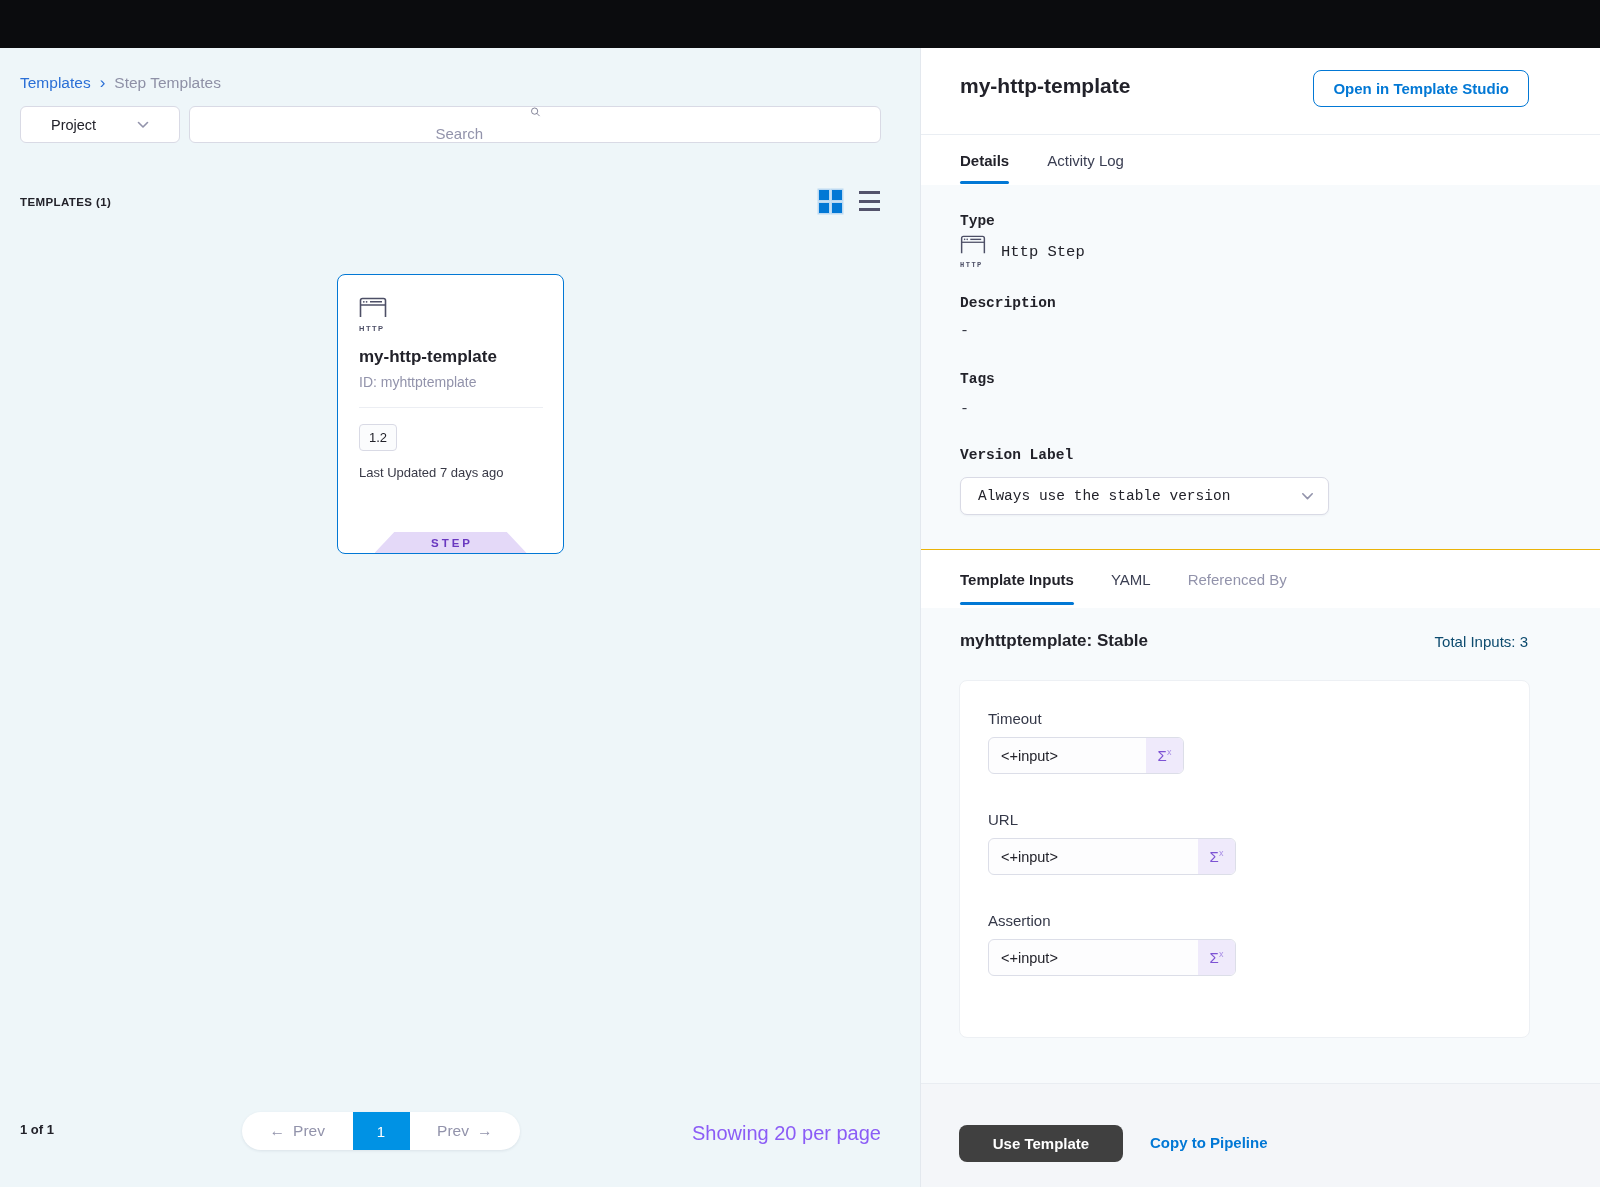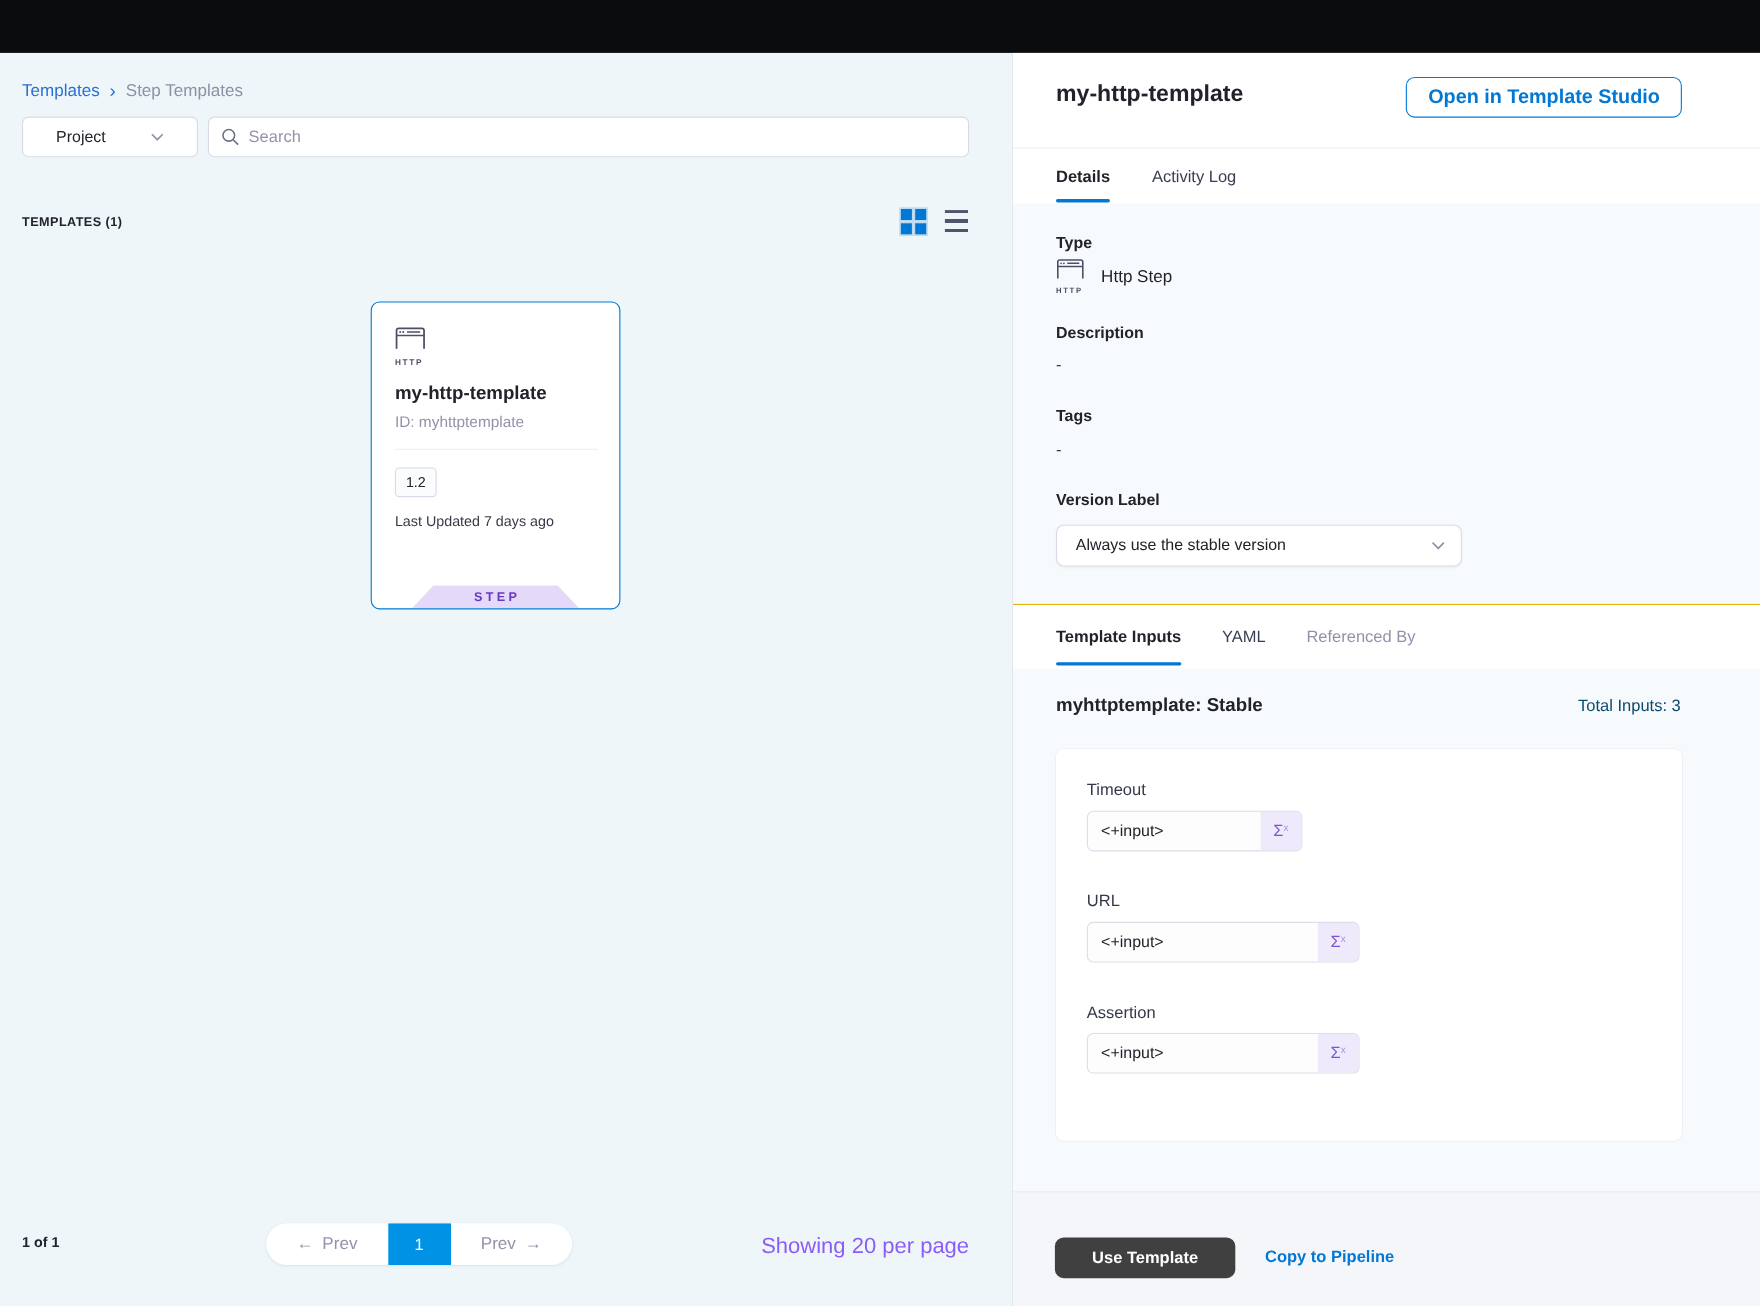--- a/index.html
+++ b/index.html
@@ -23,21 +23,21 @@
   
   .breadcrumb { position:absolute; left:20px; top:26px; font-size:15.5px; display:flex; align-items:center; gap:9px; }
   .crumb-link { color:#2a6fd6; text-decoration:none; cursor:pointer; }
   .crumb-sep { color:#2a6fd6; font-size:17px; line-height:1; transform:translateY(-1px); }
   .crumb-current { color:#8e90a6; }
 
   .scope-select { position:absolute; left:20px; top:58px; width:160px; height:37px; background:#fff;
     border:1px solid #d9dae5; border-radius:6px; display:flex; align-items:center; justify-content:space-between;
     padding:0 30px; font-size:14.5px; color:#22222a; cursor:pointer; }
   .search-box { position:absolute; left:189px; top:58px; width:692px; height:37px; background:#fff;
-    border:1px solid #d9dae5; border-radius:6px; display:flex; align-items:center; padding:0 11px; gap:8px; }
+    border:1px solid #d9dae5; border-radius:6px; display:flex; align-items:center; padding:0 11px; gap:8px;flex-direction:column; }
   .search-box input { border:none; outline:none; flex:1; font-size:15px; color:#22222a; font-family:inherit; background:transparent; }
   .search-box input::placeholder { color:#9293ab; }
 
   .list-header { position:absolute; left:20px; top:148px; font-size:11.5px; font-weight:bold; letter-spacing:.4px; color:#22222a; }
   .view-toggles { position:absolute; right:40px; top:142px; display:flex; gap:16px; align-items:center; }
   .grid-icon { width:24px; height:24px; display:grid; grid-template-columns:10px 10px; grid-template-rows:10px 10px; gap:3px; cursor:pointer; }
   .grid-icon span { background:#0278d5; box-shadow:0 0 0 1.5px #bcd9f2; }
   .list-icon { width:21px; height:22px; cursor:pointer;
     background:repeating-linear-gradient(#53536b 0 3px, rgba(0,0,0,0) 3px 8.5px); background-size:21px 26px; }
 
@@ -61,29 +61,29 @@
   .pagination { position:absolute; left:242px; top:1064px; width:278px; height:38px; background:#fff; border-radius:19px;
     display:flex; overflow:hidden; box-shadow:0 1px 3px rgba(40,60,90,.10); font-size:15.5px; }
   .page-prev,.page-next { flex:1; display:flex; align-items:center; justify-content:center; gap:8px; color:#9293ab; cursor:pointer; }
   .page-current { width:57px; background:#0092e4; color:#fff; display:flex; align-items:center; justify-content:center; font-size:15px; cursor:default; }
   .per-page { position:absolute; right:39px; top:1074px; font-size:20px; color:#8b5cf6; }
 
   
   .rp-header { position:absolute; left:0; top:0; width:679px; height:86px; background:#fff; }
   .rp-title { position:absolute; left:39px; top:26px; font-size:21px; font-weight:bold; color:#22222a; }
   .open-studio-btn { position:absolute; right:71px; top:22px; height:37px; padding:0 19px; background:#fff;
-    border:1.5px solid #0278d5; border-radius:8px; color:#0278d5; font-weight:bold; font-size:18px;
+    border:1.5px solid #0278d5; border-radius:8px; color:#0278d5; font-weight:bold; font-size:15px;
     font-family:inherit; cursor:pointer; }
   .rp-tabs { position:absolute; left:0; top:86px; width:679px; height:51px; background:#fff; border-top:1px solid #eaeef3;
     display:flex; align-items:center; gap:38px; padding-left:39px; font-size:15px; }
   .tab { position:relative; height:51px; display:flex; align-items:center; color:#3a3e52; cursor:pointer; }
   .tab.active { color:#22222a; font-weight:bold; }
   .tab.active .tab-underline { position:absolute; left:0; right:0; bottom:2px; height:3px; background:#0278d5; border-radius:2px; }
 
-  .rp-details { position:absolute; left:0; top:137px; width:679px; height:364px; background:#f7fafc; }
+  .rp-details { position:absolute; left:0; top:137px; width:679px; height:364px; background:#f7fafc;font-family:Liberation Mono, monospace; }
   .d-label { position:absolute; left:39px; font-size:14.5px; font-weight:bold; color:#22222a; }
   .d-value { position:absolute; left:39px; font-size:15px; color:#383946; }
   .type-row { position:absolute; left:39px; top:50px; display:flex; align-items:center; gap:11px; }
   .type-row .d-type-text { font-size:15.5px; color:#22222a; }
   .version-select { position:absolute; left:39px; top:292px; width:369px; height:38px; background:#fff;
     border:1px solid #d9dae5; border-radius:7px; display:flex; align-items:center; justify-content:space-between;
     padding:0 14px 0 17px; font-size:14.5px; color:#22222a; cursor:pointer; box-shadow:0 1px 2px rgba(40,60,90,.05); }
 
   .rp-tabs2 { position:absolute; left:0; top:501px; width:679px; height:59px; background:#fff; border-top:1px solid #eab308;
     display:flex; align-items:center; gap:37px; padding-left:39px; font-size:15px; }

